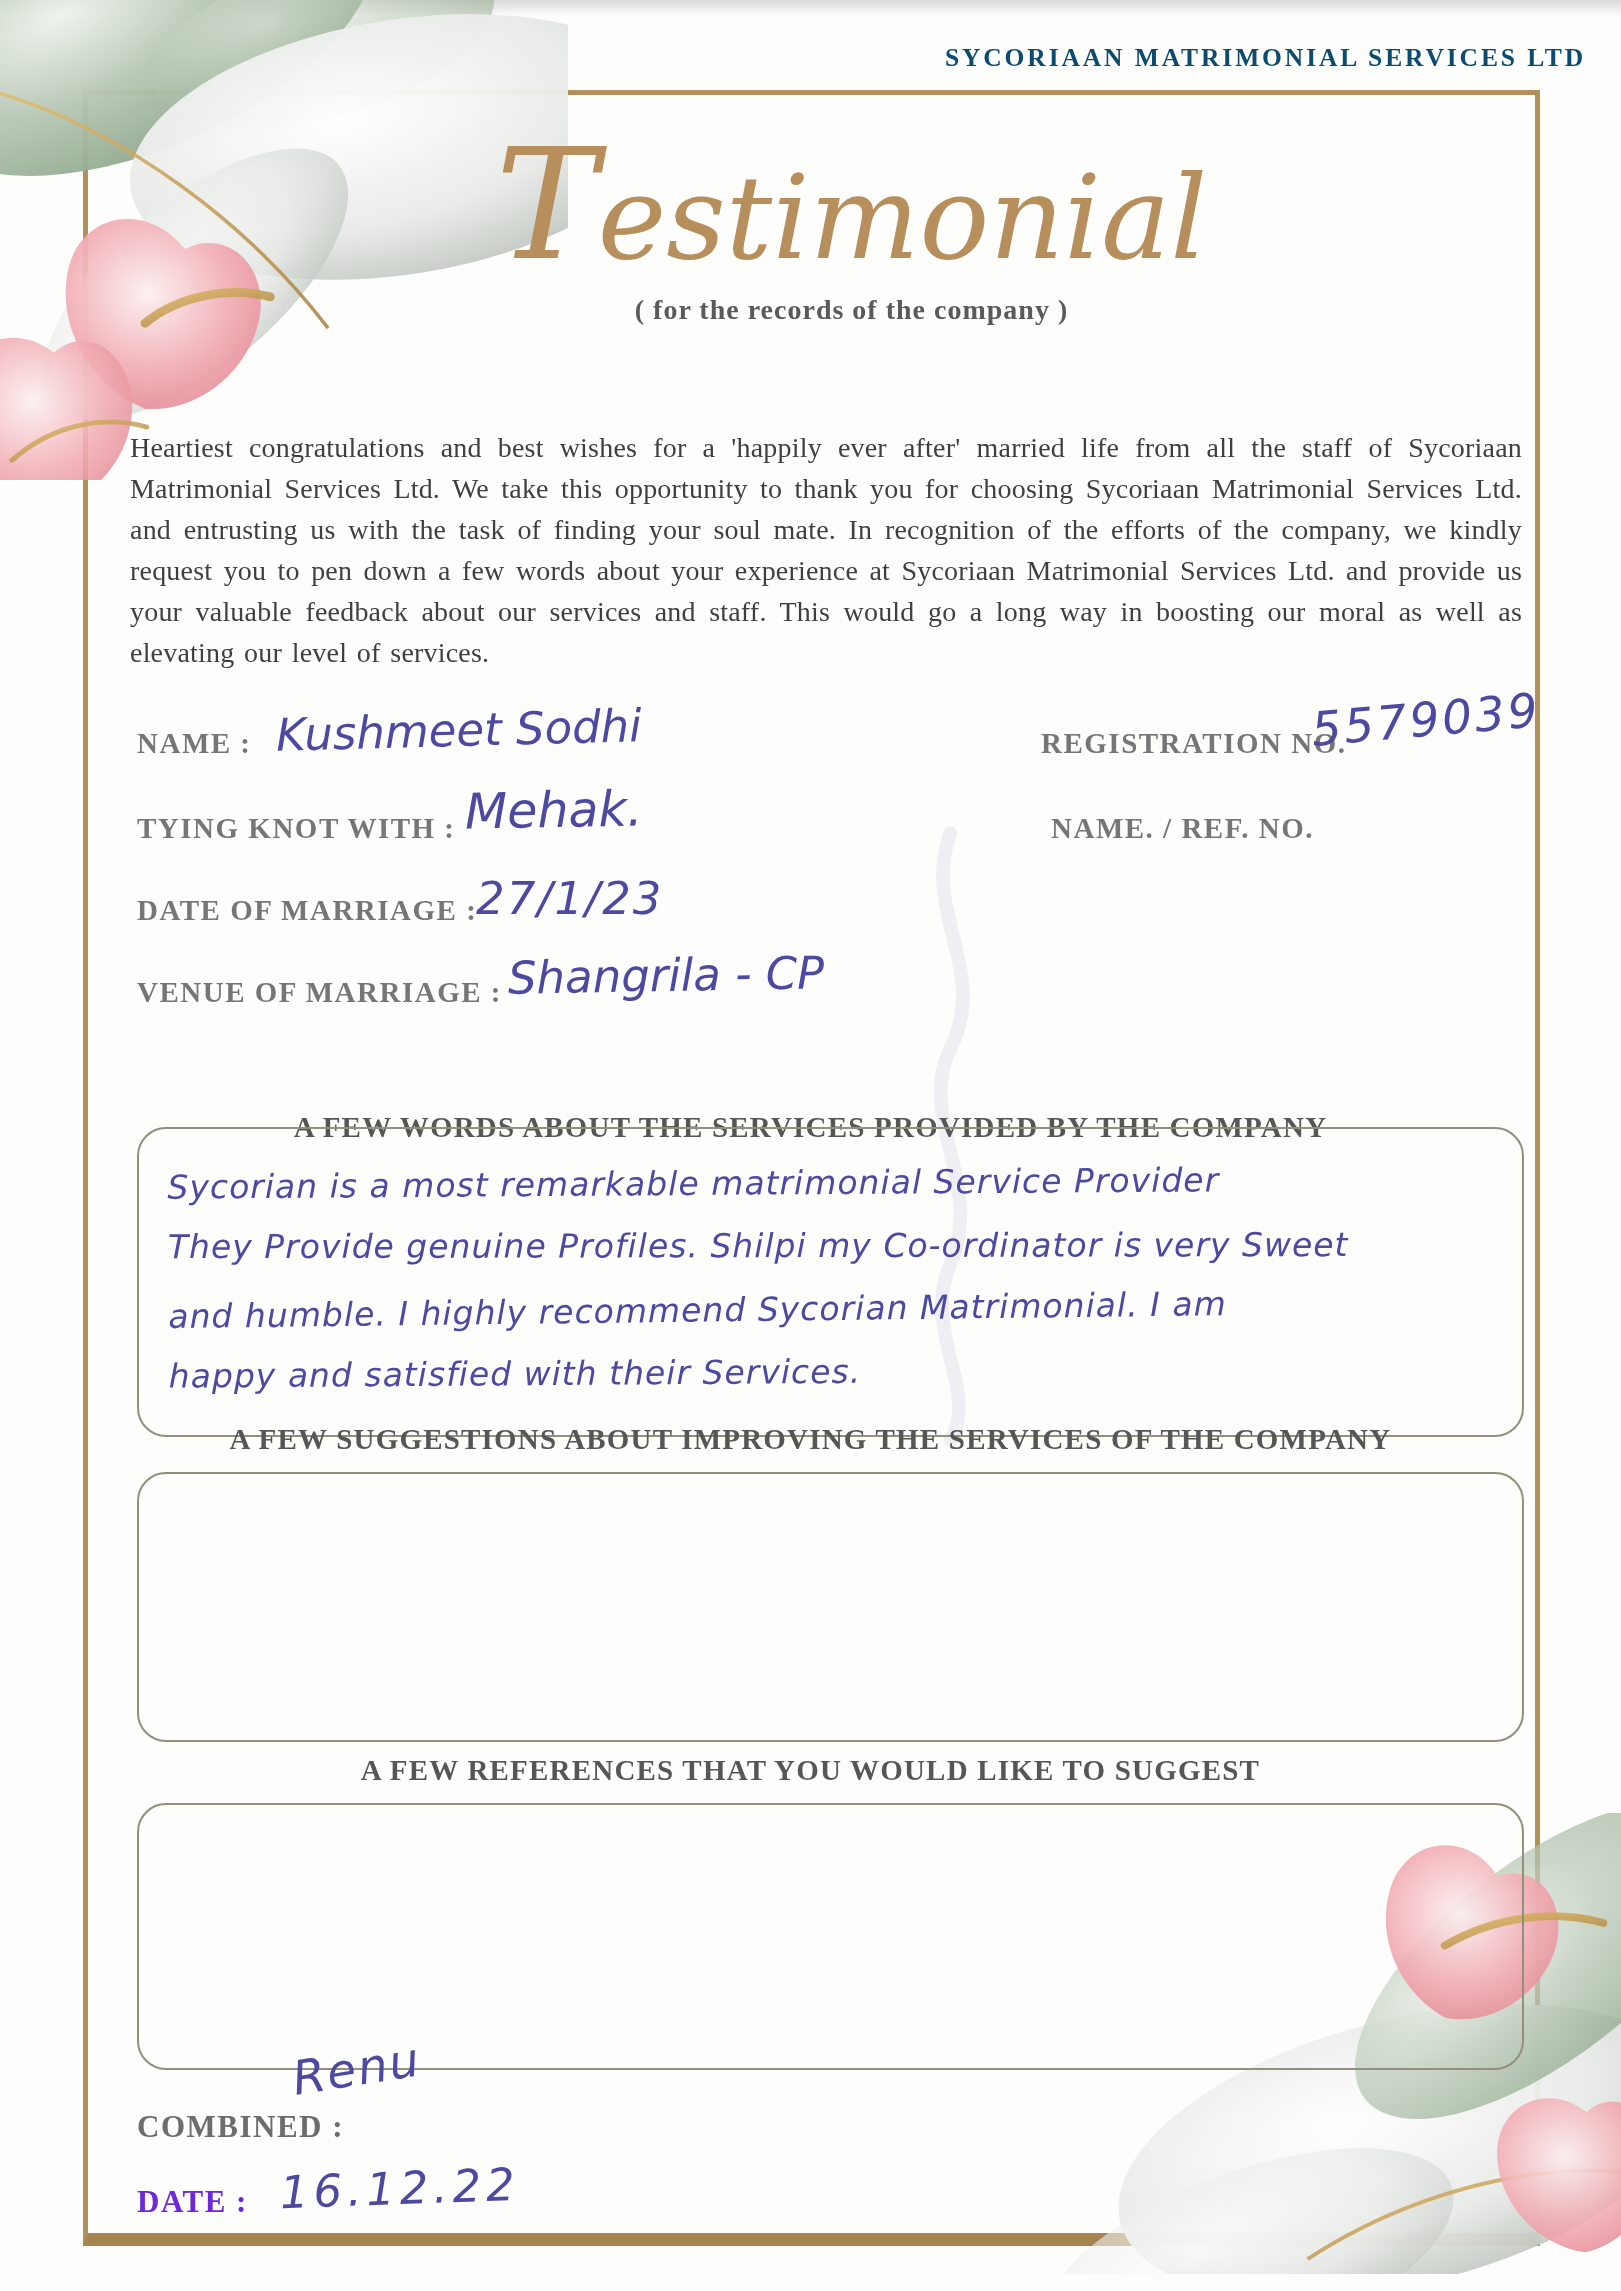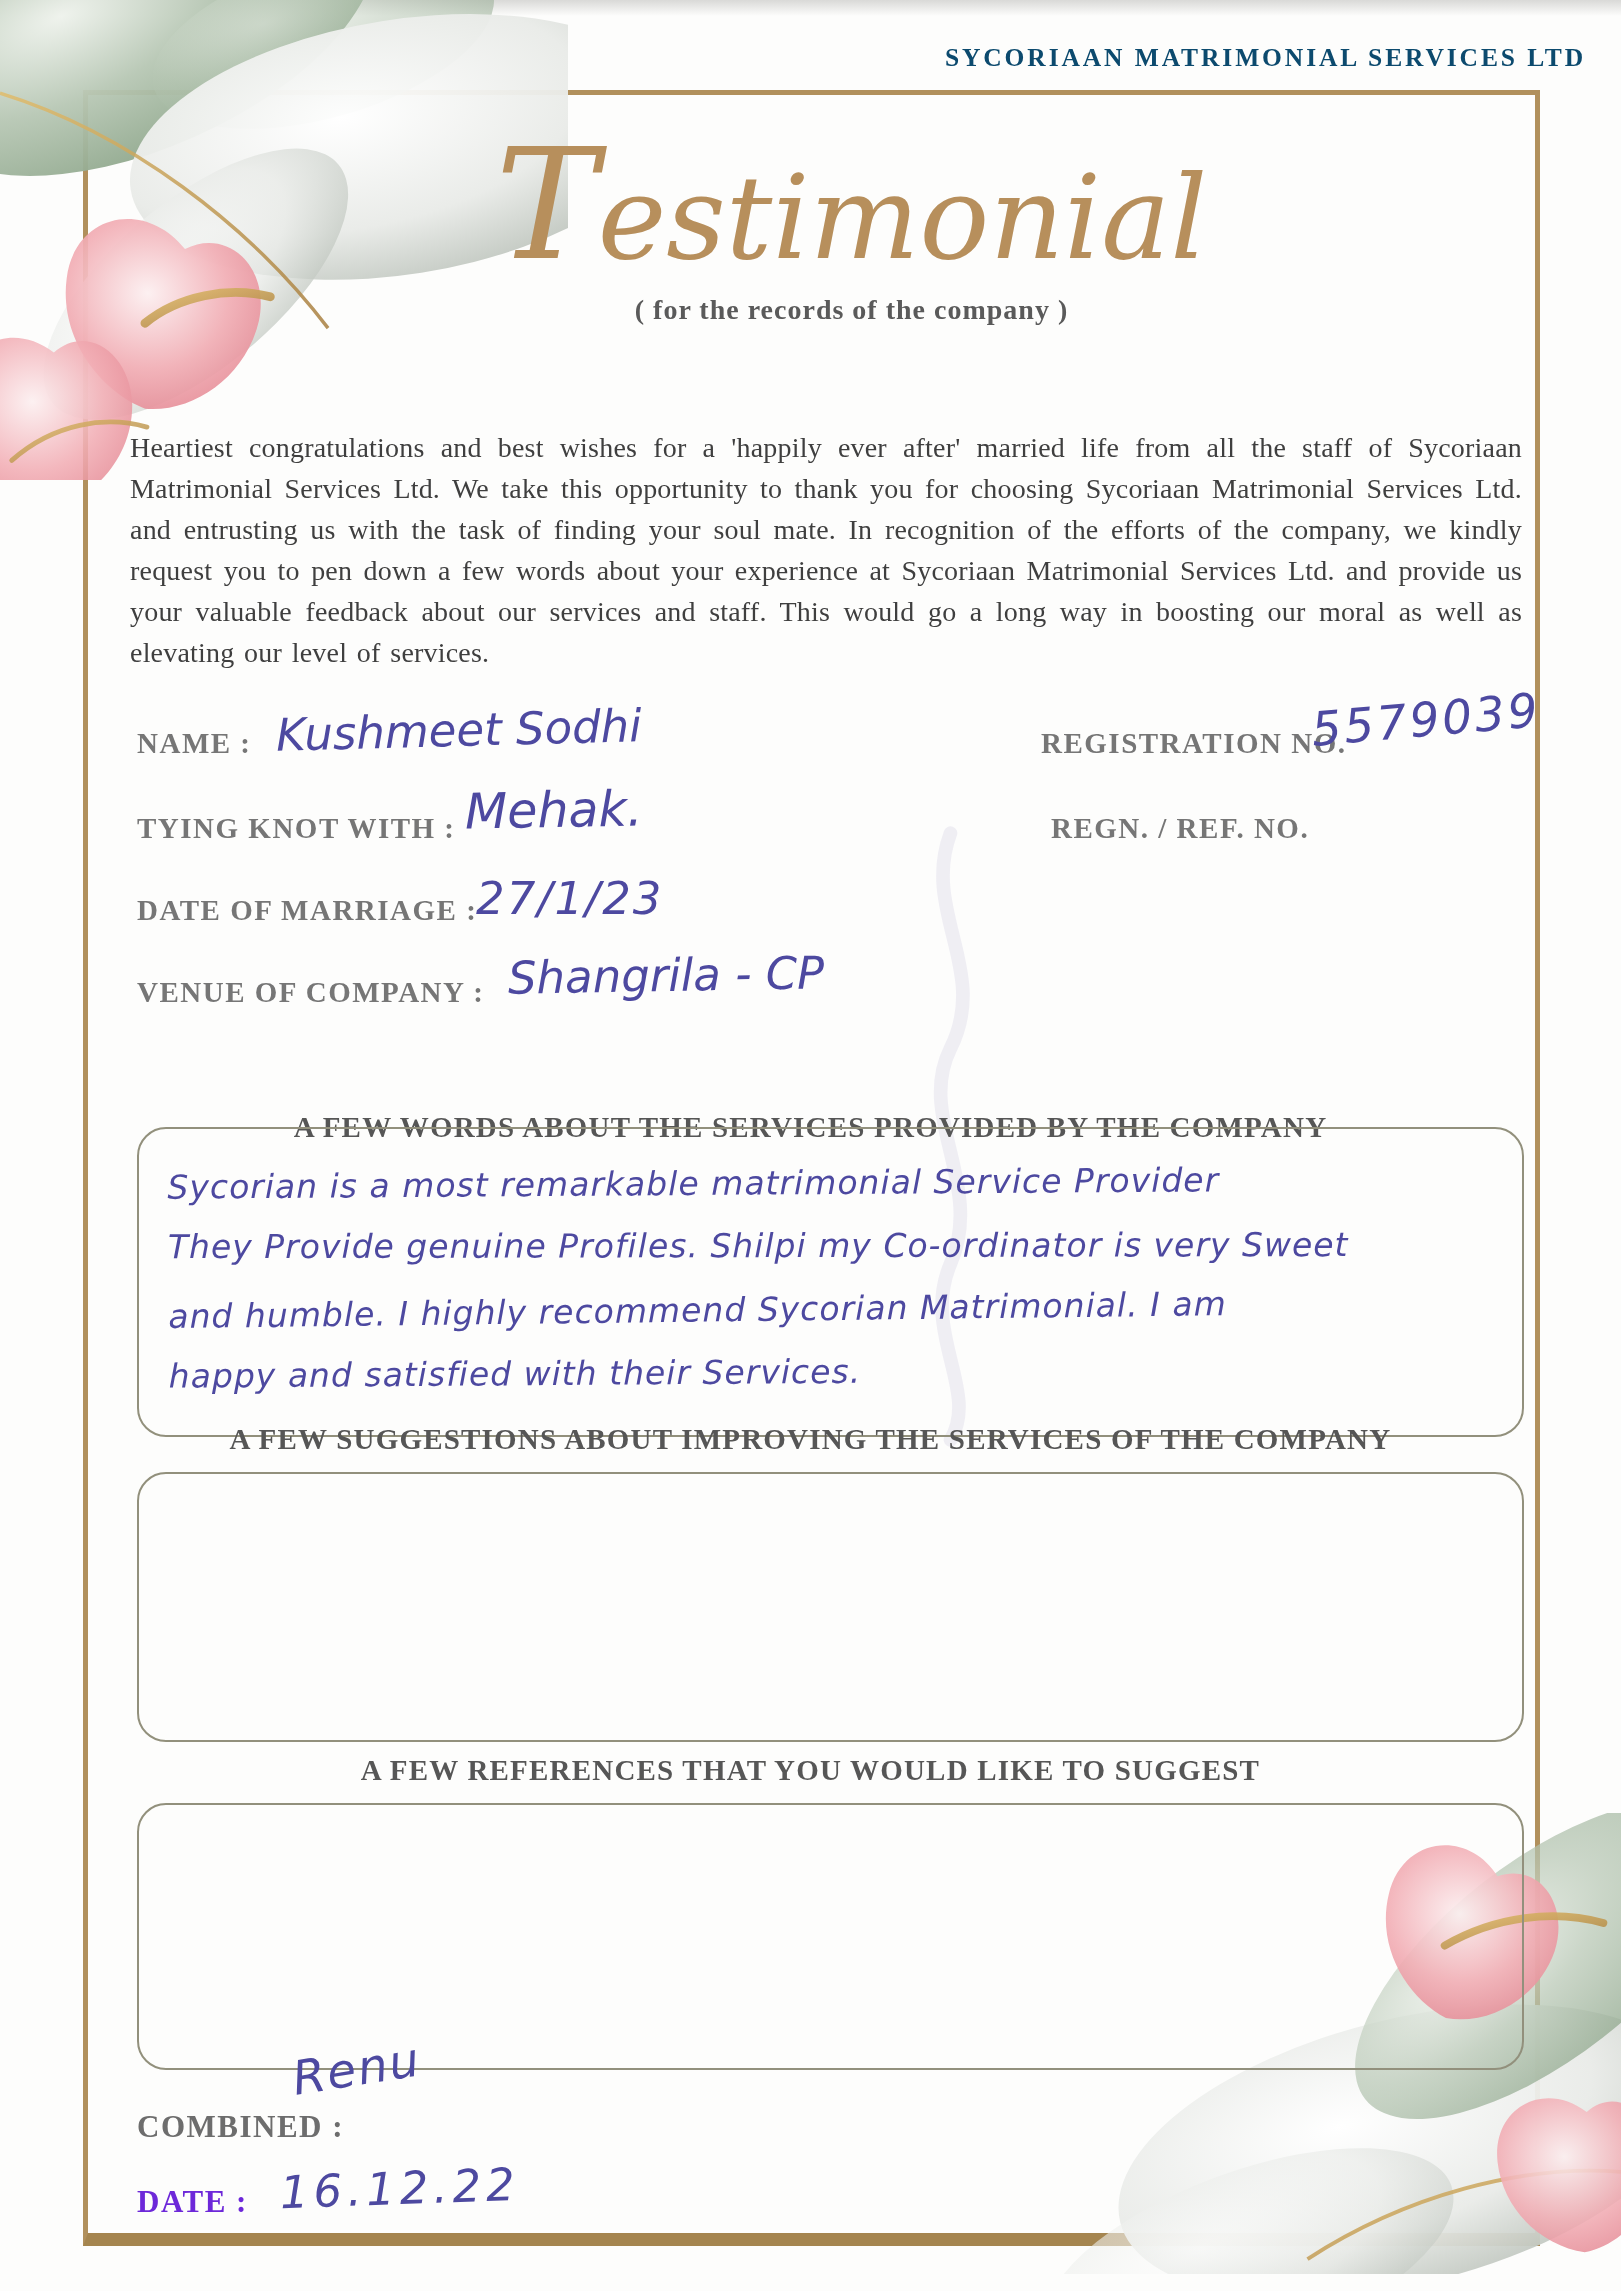--- a/index.html
+++ b/index.html
@@ -147,27 +147,27 @@
 
     <div class="label" style="left:137px; top:727px;">NAME :</div>
     <div class="hand" style="left:276px; top:704px; font-size:45px; transform:rotate(-1.5deg);">Kushmeet Sodhi</div>
 
     <div class="label" style="left:1041px; top:727px;">REGISTRATION NO.</div>
     <div class="hand" style="left:1311px; top:692px; font-size:47px; letter-spacing:2.9px; transform:rotate(-5deg);">5579039</div>
 
     <div class="label" style="left:137px; top:812px;">TYING KNOT WITH :</div>
     <div class="hand" style="left:465px; top:782px; font-size:49px; transform:rotate(-1deg);">Mehak.</div>
 
-    <div class="label" style="left:1051px; top:812px;">REGN. / REF. NO.</div>
+    <div class="label" style="left:1051px; top:812px;">NAME. / REF. NO.</div>
     <div class="hand" style="left:1333px; top:804px; font-size:43px;"></div>
 
     <div class="label" style="left:137px; top:894px;">DATE OF MARRIAGE :</div>
     <div class="hand" style="left:476px; top:872px; font-size:45px; letter-spacing:2px;">27/1/23</div>
 
-    <div class="label" style="left:137px; top:976px;">VENUE OF COMPANY :</div>
+    <div class="label" style="left:137px; top:976px;">VENUE OF MARRIAGE :</div>
     <div class="hand" style="left:508px; top:949px; font-size:45px; transform:rotate(-1deg);">Shangrila - CP</div>
 
     <div class="heading" style="top:1078px;margin-top:33px;">A FEW WORDS ABOUT THE SERVICES PROVIDED BY THE COMPANY</div>
     <div class="fbox" style="top:1127px; height:310px;">
       <div class="words-pad">
         <div class="hl">Sycorian is a most remarkable matrimonial Service Provider</div>
         <div class="hl" style="transform:rotate(0.3deg);">They Provide genuine Profiles. Shilpi my Co-ordinator is very Sweet</div>
         <div class="hl" style="transform:rotate(-0.3deg);">and humble. I highly recommend Sycorian Matrimonial. I am</div>
         <div class="hl">happy and satisfied with their Services.</div>
       </div>

